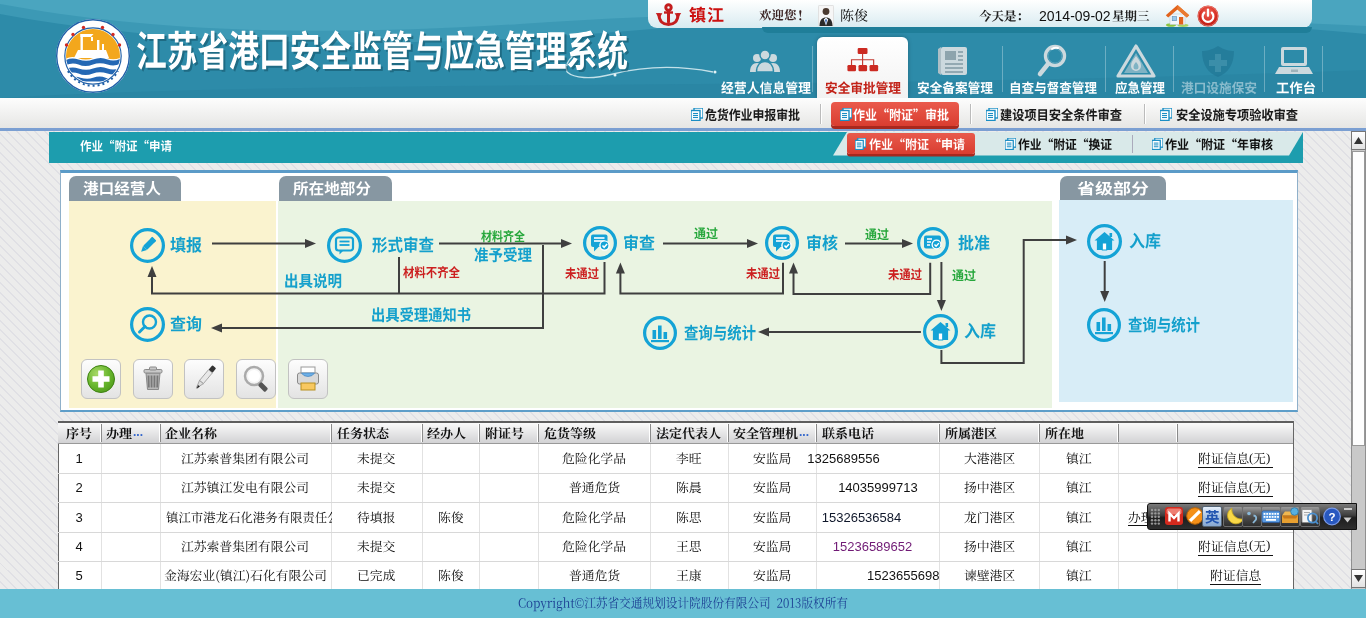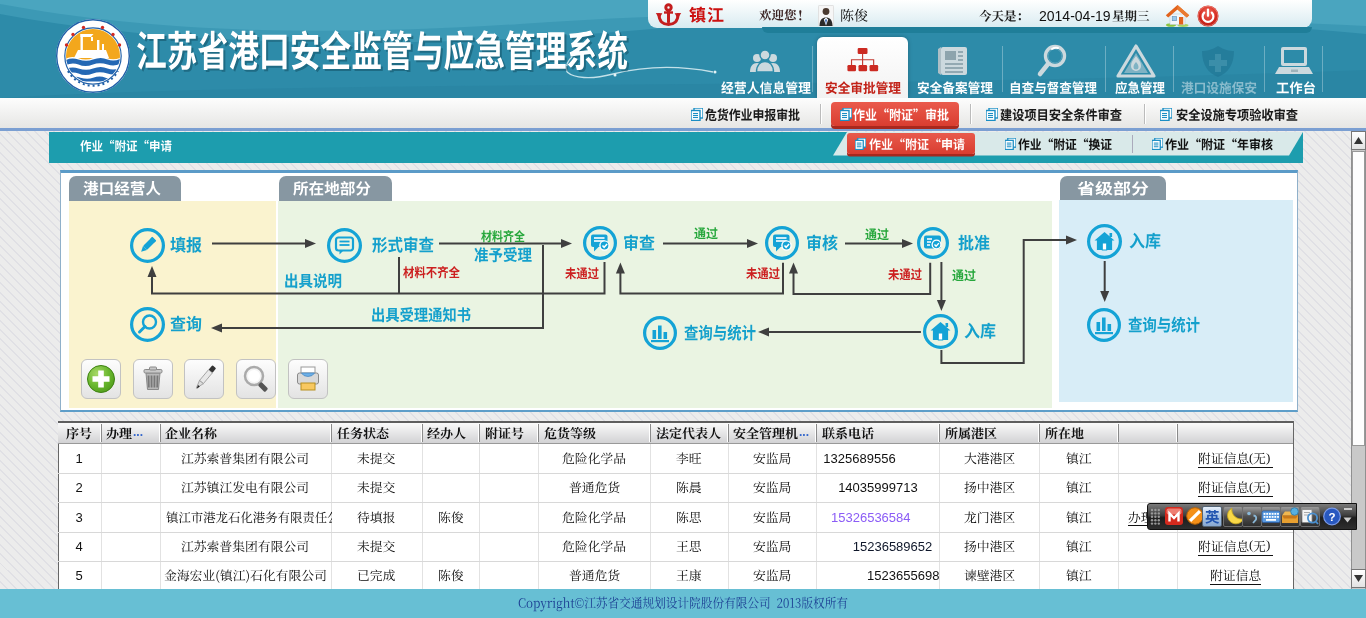--- a/index.html
+++ b/index.html
@@ -121,21 +121,21 @@
 <svg style="position:absolute;left:840.0px;top:3.5px;overflow:visible" width="30" height="23" fill="#111">
     <use href="#gu" transform="matrix(0.056 0 0 -0.056 0.0 16.6)"></use>
     <use href="#gv" transform="matrix(0.056 0 0 -0.056 14.0 16.6)"></use>
   </svg>
 <svg style="position:absolute;left:979.0px;top:6.0px;overflow:visible" width="52" height="20" fill="#222">
     <use href="#gw" transform="matrix(0.05 0 0 -0.05 0.0 14.6)"></use>
     <use href="#gx" transform="matrix(0.05 0 0 -0.05 12.5 14.6)"></use>
     <use href="#gy" transform="matrix(0.05 0 0 -0.05 25.0 14.6)"></use>
     <use href="#gz" transform="matrix(0.05 0 0 -0.05 37.5 14.6)"></use>
   </svg>
-<div class="abs" style="left:1039px;top:8px;width:120px;height:16px;font:14px 'Liberation Sans';color:#111">2014-04-19</div>
+<div class="abs" style="left:1039px;top:8px;width:120px;height:16px;font:14px 'Liberation Sans';color:#111">2014-09-02</div>
 <svg style="position:absolute;left:1111.5px;top:6.0px;overflow:visible" width="40" height="20" fill="#222">
     <use href="#gA" transform="matrix(0.05 0 0 -0.05 0.0 14.6)"></use>
     <use href="#gB" transform="matrix(0.05 0 0 -0.05 12.5 14.6)"></use>
     <use href="#gC" transform="matrix(0.05 0 0 -0.05 25.0 14.6)"></use>
   </svg>
 <svg class="abs" style="left:1165px;top:4px" width="25" height="23" viewBox="0 0 25 23">
 <ellipse cx="6" cy="21" rx="5" ry="1.8" fill="#8ac43e"></ellipse>
     <ellipse cx="18" cy="21.3" rx="5.5" ry="1.6" fill="#a8d45e"></ellipse>
 <rect x="5" y="10" width="15" height="10.5" fill="#f2f6fa" stroke="#c0ccd8" stroke-width=".6"></rect>
 <path d="M.8 11.2 L12.5 1 L24.2 11.2 L21.8 13.6 L12.5 5.4 L3.2 13.6 Z" fill="#e2621c"></path>
@@ -949,21 +949,21 @@
   </svg>
 <svg style="position:absolute;left:676.1px;top:448.1px;overflow:visible" width="28" height="21" fill="#111">
     <use href="#gbX" transform="matrix(0.0512 0 0 -0.0512 0.0 15.2)"></use>
     <use href="#gbY" transform="matrix(0.0512 0 0 -0.0512 12.8 15.2)"></use>
   </svg>
 <svg style="position:absolute;left:752.8px;top:448.1px;overflow:visible" width="41" height="21" fill="#111">
     <use href="#gbZ" transform="matrix(0.0512 0 0 -0.0512 0.0 15.2)"></use>
     <use href="#gca" transform="matrix(0.0512 0 0 -0.0512 12.8 15.2)"></use>
     <use href="#gcb" transform="matrix(0.0512 0 0 -0.0512 25.6 15.2)"></use>
   </svg>
-<div class="abs" style="left:798px;top:451.1px;width:123px;text-align:center;font:13px 'Liberation Sans';color:#111">1325689556</div>
+<div class="abs" style="left:782px;top:451.1px;width:123px;text-align:center;font:13px 'Liberation Sans';color:#111">1325689556</div>
 <svg style="position:absolute;left:963.7px;top:448.1px;overflow:visible" width="54" height="21" fill="#111">
     <use href="#gcc" transform="matrix(0.0512 0 0 -0.0512 0.0 15.2)"></use>
     <use href="#gcd" transform="matrix(0.0512 0 0 -0.0512 12.8 15.2)"></use>
     <use href="#gcd" transform="matrix(0.0512 0 0 -0.0512 25.6 15.2)"></use>
     <use href="#gce" transform="matrix(0.0512 0 0 -0.0512 38.4 15.2)"></use>
   </svg>
 <svg style="position:absolute;left:1065.7px;top:448.1px;overflow:visible" width="28" height="21" fill="#111">
     <use href="#gcf" transform="matrix(0.0512 0 0 -0.0512 0.0 15.2)"></use>
     <use href="#gbF" transform="matrix(0.0512 0 0 -0.0512 12.8 15.2)"></use>
   </svg>
@@ -1077,21 +1077,21 @@
   </svg>
 <svg style="position:absolute;left:676.1px;top:506.5px;overflow:visible" width="28" height="21" fill="#111">
     <use href="#gu" transform="matrix(0.0512 0 0 -0.0512 0.0 15.2)"></use>
     <use href="#gcB" transform="matrix(0.0512 0 0 -0.0512 12.8 15.2)"></use>
   </svg>
 <svg style="position:absolute;left:752.8px;top:506.5px;overflow:visible" width="41" height="21" fill="#111">
     <use href="#gbZ" transform="matrix(0.0512 0 0 -0.0512 0.0 15.2)"></use>
     <use href="#gca" transform="matrix(0.0512 0 0 -0.0512 12.8 15.2)"></use>
     <use href="#gcb" transform="matrix(0.0512 0 0 -0.0512 25.6 15.2)"></use>
   </svg>
-<div class="abs" style="left:831px;top:509.5px;width:123px;font:13px 'Liberation Sans';color:#8b5cf6">15326536584</div>
+<div class="abs" style="left:800px;top:509.5px;width:123px;text-align:center;font:13px 'Liberation Sans';color:#0f172a">15326536584</div>
 <svg style="position:absolute;left:963.7px;top:506.5px;overflow:visible" width="54" height="21" fill="#111">
     <use href="#gct" transform="matrix(0.0512 0 0 -0.0512 0.0 15.2)"></use>
     <use href="#gcC" transform="matrix(0.0512 0 0 -0.0512 12.8 15.2)"></use>
     <use href="#gcd" transform="matrix(0.0512 0 0 -0.0512 25.6 15.2)"></use>
     <use href="#gce" transform="matrix(0.0512 0 0 -0.0512 38.4 15.2)"></use>
   </svg>
 <svg style="position:absolute;left:1065.7px;top:506.5px;overflow:visible" width="28" height="21" fill="#111">
     <use href="#gcf" transform="matrix(0.0512 0 0 -0.0512 0.0 15.2)"></use>
     <use href="#gbF" transform="matrix(0.0512 0 0 -0.0512 12.8 15.2)"></use>
   </svg>
@@ -1130,21 +1130,21 @@
   </svg>
 <svg style="position:absolute;left:676.1px;top:535.7px;overflow:visible" width="28" height="21" fill="#111">
     <use href="#gcF" transform="matrix(0.0512 0 0 -0.0512 0.0 15.2)"></use>
     <use href="#gcB" transform="matrix(0.0512 0 0 -0.0512 12.8 15.2)"></use>
   </svg>
 <svg style="position:absolute;left:752.8px;top:535.7px;overflow:visible" width="41" height="21" fill="#111">
     <use href="#gbZ" transform="matrix(0.0512 0 0 -0.0512 0.0 15.2)"></use>
     <use href="#gca" transform="matrix(0.0512 0 0 -0.0512 12.8 15.2)"></use>
     <use href="#gcb" transform="matrix(0.0512 0 0 -0.0512 25.6 15.2)"></use>
   </svg>
-<div class="abs" style="left:831px;top:538.7px;width:123px;text-align:center;font:13px 'Liberation Sans';color:#0f172a">15236589652</div>
+<div class="abs" style="left:811px;top:538.7px;width:123px;text-align:center;font:13px 'Liberation Sans';color:#701a75">15236589652</div>
 <svg style="position:absolute;left:963.7px;top:535.7px;overflow:visible" width="54" height="21" fill="#111">
     <use href="#gcq" transform="matrix(0.0512 0 0 -0.0512 0.0 15.2)"></use>
     <use href="#gcr" transform="matrix(0.0512 0 0 -0.0512 12.8 15.2)"></use>
     <use href="#gcd" transform="matrix(0.0512 0 0 -0.0512 25.6 15.2)"></use>
     <use href="#gce" transform="matrix(0.0512 0 0 -0.0512 38.4 15.2)"></use>
   </svg>
 <svg style="position:absolute;left:1065.7px;top:535.7px;overflow:visible" width="28" height="21" fill="#111">
     <use href="#gcf" transform="matrix(0.0512 0 0 -0.0512 0.0 15.2)"></use>
     <use href="#gbF" transform="matrix(0.0512 0 0 -0.0512 12.8 15.2)"></use>
   </svg>

